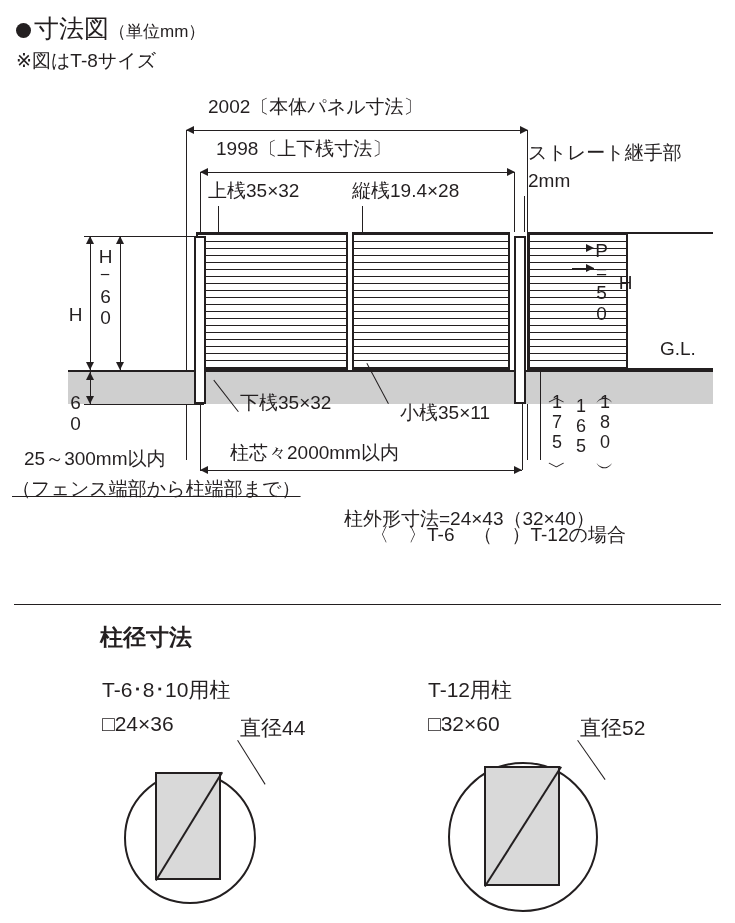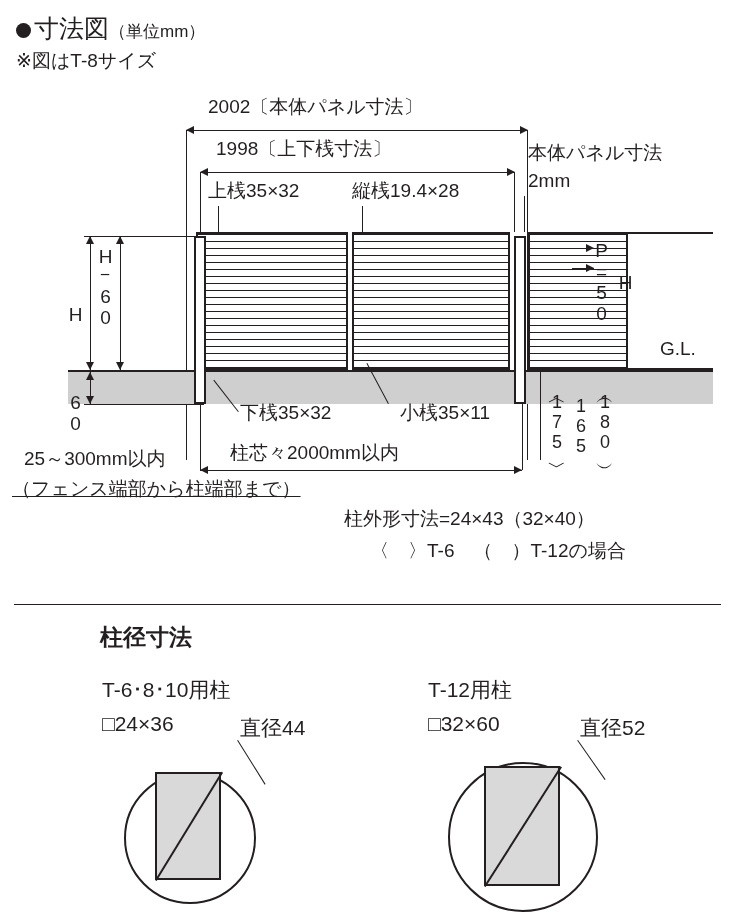--- a/index.html
+++ b/index.html
@@ -85,21 +85,21 @@
   <div class="ln v1" style="left:527px;top:130px;height:330px;"></div>
 
   <div class="txt" style="left:216px;top:138px;">1998〔上下桟寸法〕</div>
 
   <div class="ln h1" style="left:200px;top:172px;width:315px;"></div>
   <div class="ar ar-l" style="left:200px;top:168px;"></div>
   <div class="ar ar-r" style="left:507px;top:168px;"></div>
   <div class="ln v1" style="left:200px;top:172px;height:60px;"></div>
   <div class="ln v1" style="left:514px;top:172px;height:60px;"></div>
 
-  <div class="txt" style="left:528px;top:142px;">本体パネル寸法</div>
+  <div class="txt" style="left:528px;top:142px;">ストレート継手部</div>
   <div class="txt" style="left:528px;top:170px;">2mm</div>
 
   <div class="ln v1" style="left:524px;top:196px;height:36px;"></div>
 
   <div class="txt" style="left:208px;top:180px;">上桟35×32</div>
   <div class="txt" style="left:352px;top:180px;">縦桟19.4×28</div>
   <div class="ln v1" style="left:218px;top:206px;height:26px;"></div>
   <div class="ln v1" style="left:362px;top:206px;height:26px;"></div>
 
   <div class="ground" style="left:68px;top:372px;width:645px;height:32px;"></div>
@@ -143,42 +143,42 @@
   <div class="ar ar-d" style="left:86px;top:396px;"></div>
   <div class="vert" style="left:66px;top:392px;">60</div>
 
   <div class="vert" style="left:592px;top:240px;">P=50</div>
   <div class="vert" style="left:616px;top:272px;">H</div>
   <div class="ln h1" style="left:572px;top:248px;width:22px;"></div>
   <div class="ln h1" style="left:572px;top:268px;width:22px;"></div>
   <div class="ar ar-r" style="left:586px;top:244px;"></div>
   <div class="ar ar-r" style="left:586px;top:264px;"></div>
 
-  <div class="txt" style="left:240px;top:402px;text-align:right;">下桟35×32</div>
+  <div class="txt" style="left:240px;top:392px;text-align:right;">下桟35×32</div>
   <div class="txt" style="left:400px;top:402px;">小桟35×11</div>
   <div class="leader" style="left:238px;top:412px;width:40px;transform:rotate(-128deg);"></div>
   <div class="leader" style="left:388px;top:404px;width:46px;transform:rotate(-118deg);"></div>
 
   <div class="vert" style="left:548px;top:392px;font-size:18px;">〈175〉</div>
   <div class="vert" style="left:572px;top:396px;font-size:18px;">165</div>
   <div class="vert" style="left:596px;top:392px;font-size:18px;">（180）</div>
   <div class="ln v1" style="left:540px;top:372px;height:88px;"></div>
 
   <div class="txt" style="left:24px;top:448px;">25～300mm以内</div>
   <div class="txt" style="left:12px;top:478px;text-decoration:underline;">（フェンス端部から柱端部まで）</div>
 
   <div class="txt" style="left:230px;top:442px;">柱芯々2000mm以内</div>
   <div class="ln h1" style="left:200px;top:470px;width:322px;"></div>
   <div class="ar ar-l" style="left:200px;top:466px;"></div>
   <div class="ar ar-r" style="left:514px;top:466px;"></div>
   <div class="ln v1" style="left:200px;top:404px;height:66px;"></div>
   <div class="ln v1" style="left:522px;top:404px;height:66px;"></div>
 
   <div class="txt" style="left:344px;top:508px;">柱外形寸法=24×43（32×40）</div>
-  <div class="txt" style="left:370px;top:540px;">〈　〉T-6　（　）T-12の場合</div>
+  <div class="txt" style="left:370px;top:524px;">〈　〉T-6　（　）T-12の場合</div>
 </div>
 
 <div class="ln h1" style="left:14px;top:604px;width:707px;"></div>
 
 <div class="abs" id="bottom-title">柱径寸法</div>
 
 <div>
   <div class="txt txt-lg" style="left:102px;top:678px;">T-6･8･10用柱</div>
   <div class="txt txt-lg" style="left:102px;top:712px;">□24×36</div>
   <div class="txt txt-lg" style="left:240px;top:716px;">直径44</div>

